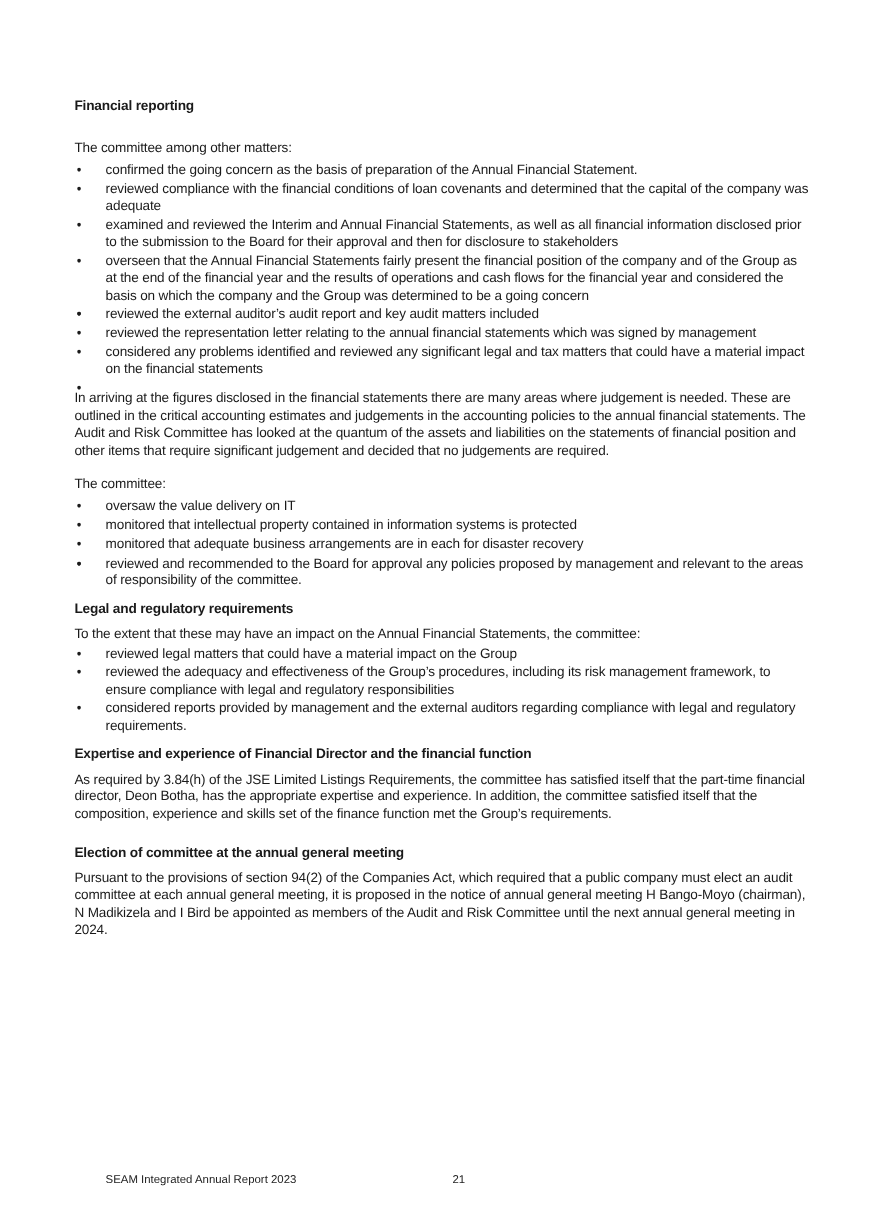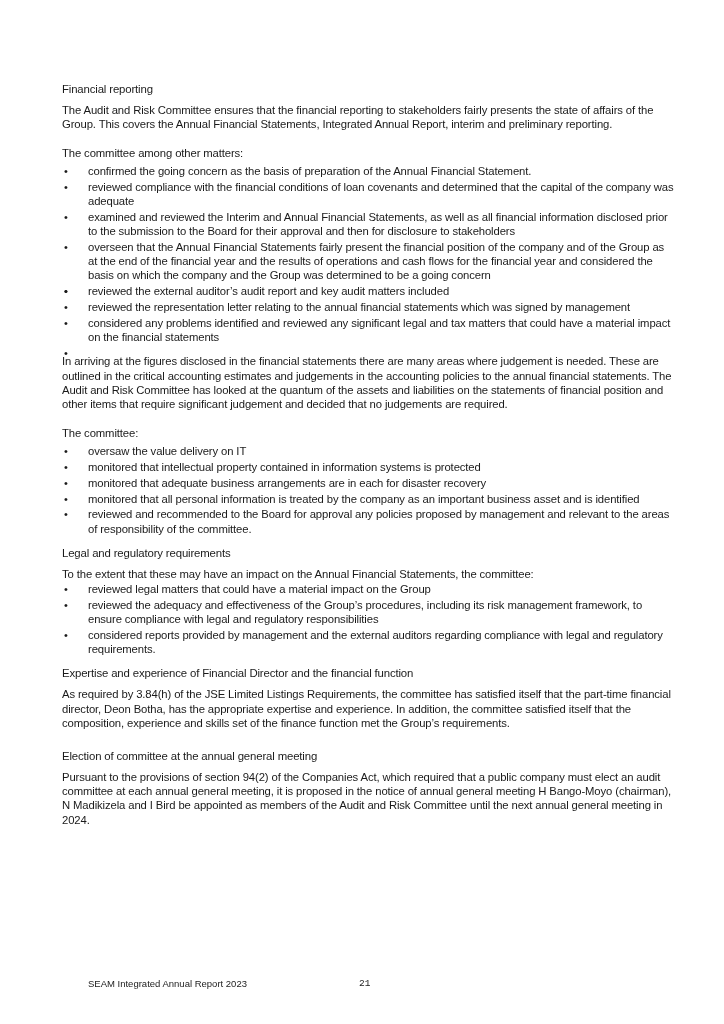--- a/index.html
+++ b/index.html
@@ -2,49 +2,48 @@
 <html><head>
 <meta charset="utf-8">
 <style>
   html, body { margin: 0; padding: 0; background: #ffffff; }
   body {
     width: 724px; height: 1024px; position: relative; overflow: hidden;
     font-family: "Liberation Sans", sans-serif; color: #1a1a1a;
   }
   .page { position: absolute; left: 62px; top: 82px; width: 612px; }
   h2 {
-    font-size: 11.4px; font-weight: normal; margin: 0 0 7px 0; line-height: 14px;
+    font-size: 11.4px; font-weight: bold; margin: 0 0 7px 0; line-height: 14px;
     letter-spacing: -0.15px;
   }
   p {
     font-size: 11.3px; line-height: 14.4px; margin: 0; letter-spacing: -0.12px;
   }
   .gap { height: 14px; }
   ul { list-style: none; margin: 4px 0 0 0; padding: 0; }
   ul li {
     position: relative; padding-left: 26px; font-size: 11.3px; line-height: 14.2px;
     letter-spacing: -0.12px; margin-bottom: 1.6px;
   }
   ul li .bullet {
     position: absolute; left: 2px; top: 0; font-size: 11px;
   }
   .section { margin-bottom: 10px; }
   .footer {
     position: absolute; top: 978px; left: 88px; font-size: 9.5px; color: #222;
   }
-  .page-num { position: absolute; top: 978px; left: 359px; font-size: 9.5px; color: #222; font-family: Liberation Mono, monospace; }
+  .page-num { position: absolute; top: 978px; left: 377px; font-size: 9.5px; color: #222; }
 </style>
 </head>
 <body>
 
 <div class="page">
 
   <div class="section">
     <h2>Financial reporting</h2>
-    <p>The Audit and Risk Committee ensures that the financial reporting to stakeholders fairly presents the state of affairs of the Group. This covers the Annual Financial Statements, Integrated Annual Report, interim and preliminary reporting.</p>
     <div class="gap"></div>
     <p>The committee among other matters:</p>
     <ul>
         <li><span class="bullet">•</span><span>confirmed the going concern as the basis of preparation of the Annual Financial Statement.</span></li>
         <li><span class="bullet">•</span><span>reviewed compliance with the financial conditions of loan covenants and determined that the capital of the company was adequate</span></li>
         <li><span class="bullet">•</span><span>examined and reviewed the Interim and Annual Financial Statements, as well as all financial information disclosed prior to the submission to the Board for their approval and then for disclosure to stakeholders</span></li>
         <li><span class="bullet">•</span><span>overseen that the Annual Financial Statements fairly present the financial position of the company and of the Group as at the end of the financial year and the results of operations and cash flows for the financial year and considered the basis on which the company and the Group was determined to be a going concern</span></li>
         <li><span class="bullet">•</span></li>
         <li><span class="bullet">•</span><span>reviewed the external auditor’s audit report and key audit matters included</span></li>
         <li><span class="bullet">•</span><span>reviewed the representation letter relating to the annual financial statements which was signed by management</span></li>
@@ -54,21 +53,21 @@
   </div>
 
   <div class="section">
     <p>In arriving at the figures disclosed in the financial statements there are many areas where judgement is  needed. These are outlined in the critical accounting estimates and judgements in the accounting policies to the annual financial statements. The Audit and Risk Committee has looked at the quantum of the assets and liabilities on the statements of financial position and other items that require significant judgement and decided that no judgements are required.</p>
     <div class="gap"></div>
     <p>The committee:</p>
     <ul>
         <li><span class="bullet">•</span><span>oversaw the value delivery on IT</span></li>
         <li><span class="bullet">•</span><span>monitored that intellectual property contained in information systems is protected</span></li>
         <li><span class="bullet">•</span><span>monitored that adequate business arrangements are in each for disaster recovery</span></li>
-        <li><span class="bullet">•</span><span>monitored that all personal information is treated by the company as an important business asset and is identified</span></li>
+        <li><span class="bullet">•</span></li>
         <li><span class="bullet">•</span><span>reviewed and recommended to the Board for approval any policies proposed by management and relevant to the areas of responsibility of the committee.</span></li>
       </ul>
   </div>
 
   <div class="section">
     <h2>Legal and regulatory requirements</h2>
     <p>To the extent that these may have an impact on the Annual Financial Statements, the committee:</p>
     <ul style="margin-top:1px">
         <li><span class="bullet">•</span><span>reviewed legal matters that could have a material impact on the Group</span></li>
         <li><span class="bullet">•</span><span>reviewed the adequacy and effectiveness of the Group’s procedures, including its risk management framework, to ensure compliance with legal and regulatory responsibilities</span></li>

